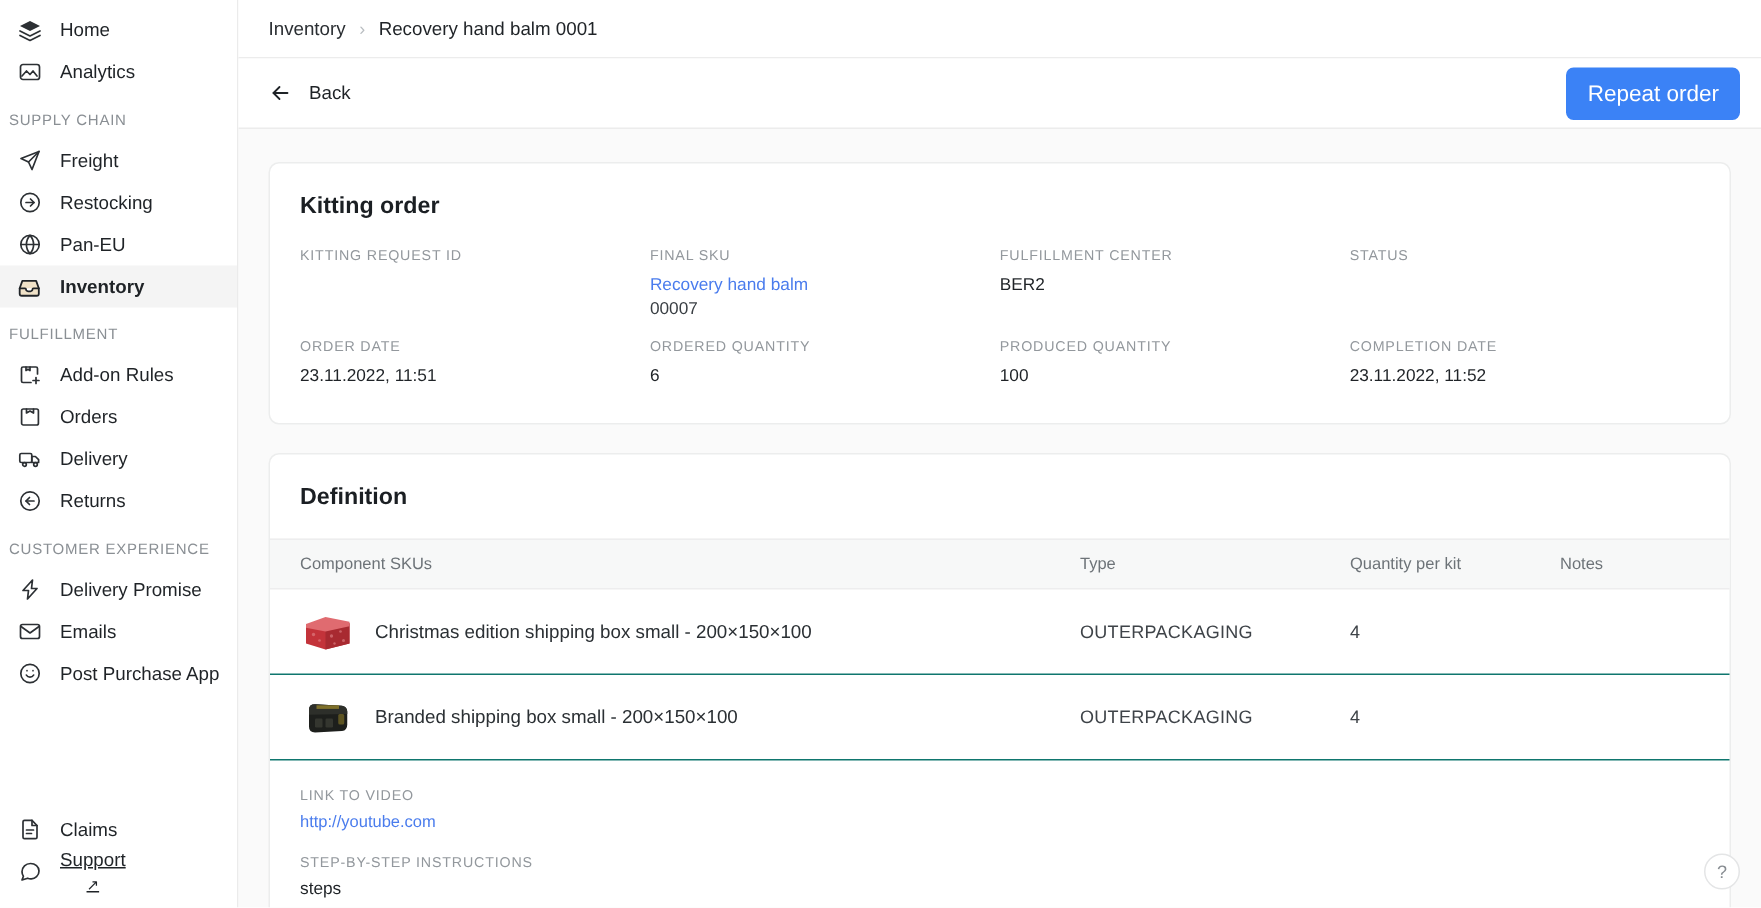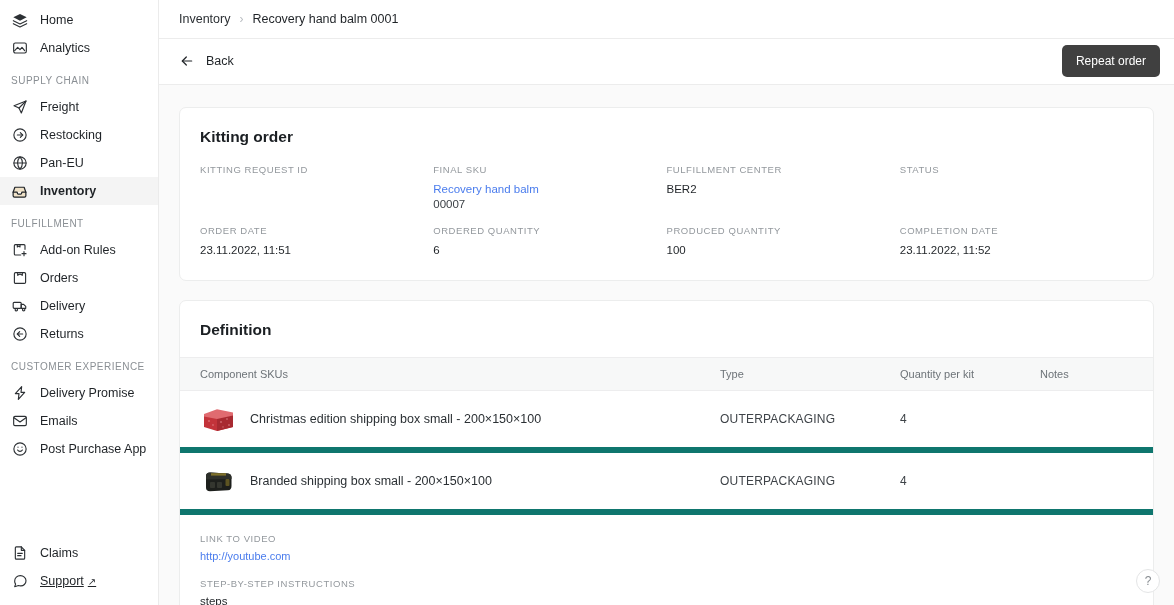--- a/index.html
+++ b/index.html
@@ -35,27 +35,27 @@
     width: 17px; height: 17px; flex: 0 0 17px;
     display: flex; align-items: center; justify-content: center;
     color: #2c3034;
   }
   .nav-item .nav-ico svg { display:block; }
   .nav-item.active { background: #f4f4f4; font-weight: 700; }
   .nav-section {
     font-size: 10px;
     letter-spacing: 0.5px;
     color: #8a8f94;
-    padding: 13px 0 7px 11px;
+    padding: 13px 0 7px 6px;
     text-transform: uppercase;
   }
   .spacer { flex: 1 1 auto; }
   .support-label {
     text-decoration: underline;
-    display: inline-flex; align-items: center; gap: 4px;
+    display: inline-flex; align-items: center; gap: 4px; flex-direction: column;
   }
   .ext-arrow { font-size: 10px; }
 
   
   .main {
     flex: 1 1 auto;
     height: 605px;
     display: flex; flex-direction: column;
     background: #fafafa;
     position: relative;
@@ -81,23 +81,23 @@
     padding: 0 14px 0 20px;
     justify-content: space-between;
   }
   .back-btn {
     display: flex; align-items: center; gap: 11px;
     font-size: 12.5px; color: #1f2327;
     cursor: pointer; font-weight: 400; text-align: center;
   }
   .back-btn svg { display:block; }
   .primary-btn {
-    background: #404040; color: #ffffff;
+    background: #3b82f6; color: #ffffff;
     border: none; border-radius: 5px;
-    font-size: 12px;
+    font-size: 15px;
     padding: 9px 14px;
     cursor: pointer;
     font-family: "Liberation Sans", sans-serif;
   }
 
   .content {
     flex: 1 1 auto;
     overflow: hidden;
     padding: 22px 20px 0 20px;
   }
@@ -144,21 +144,21 @@
     background: #f7f8f8;
     border-top: 1px solid #ededee;
     border-bottom: 1px solid #ededee;
     text-align: left;
     font-size: 11px; font-weight: 400; color: #6d7378;
     padding: 10px 0;
     height: 33px;
   }
   .table thead th:first-child { padding-left: 20px; }
   .table tbody td {
-    border-bottom: 6px solid #0f766e;
+    border-bottom: 1px solid #0f766e;
     font-size: 12px; color: #3e4348;
     padding: 14px 0;
     vertical-align: middle;
   }
   .table tbody td:first-child { padding-left: 20px; }
   .col-sku   { width: 540px; }
   .col-type  { width: 180px; }
   .col-qty   { width: 140px; }
   .col-notes { width: auto; }
   .sku-cell { display: flex; align-items: center; gap: 14px; }

